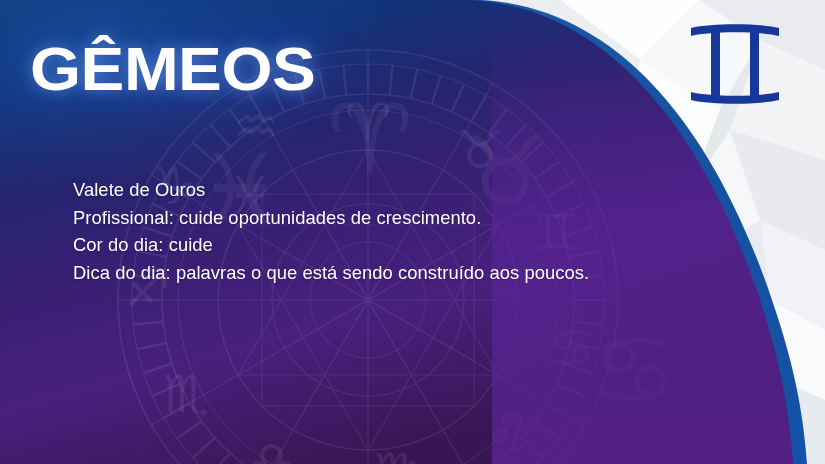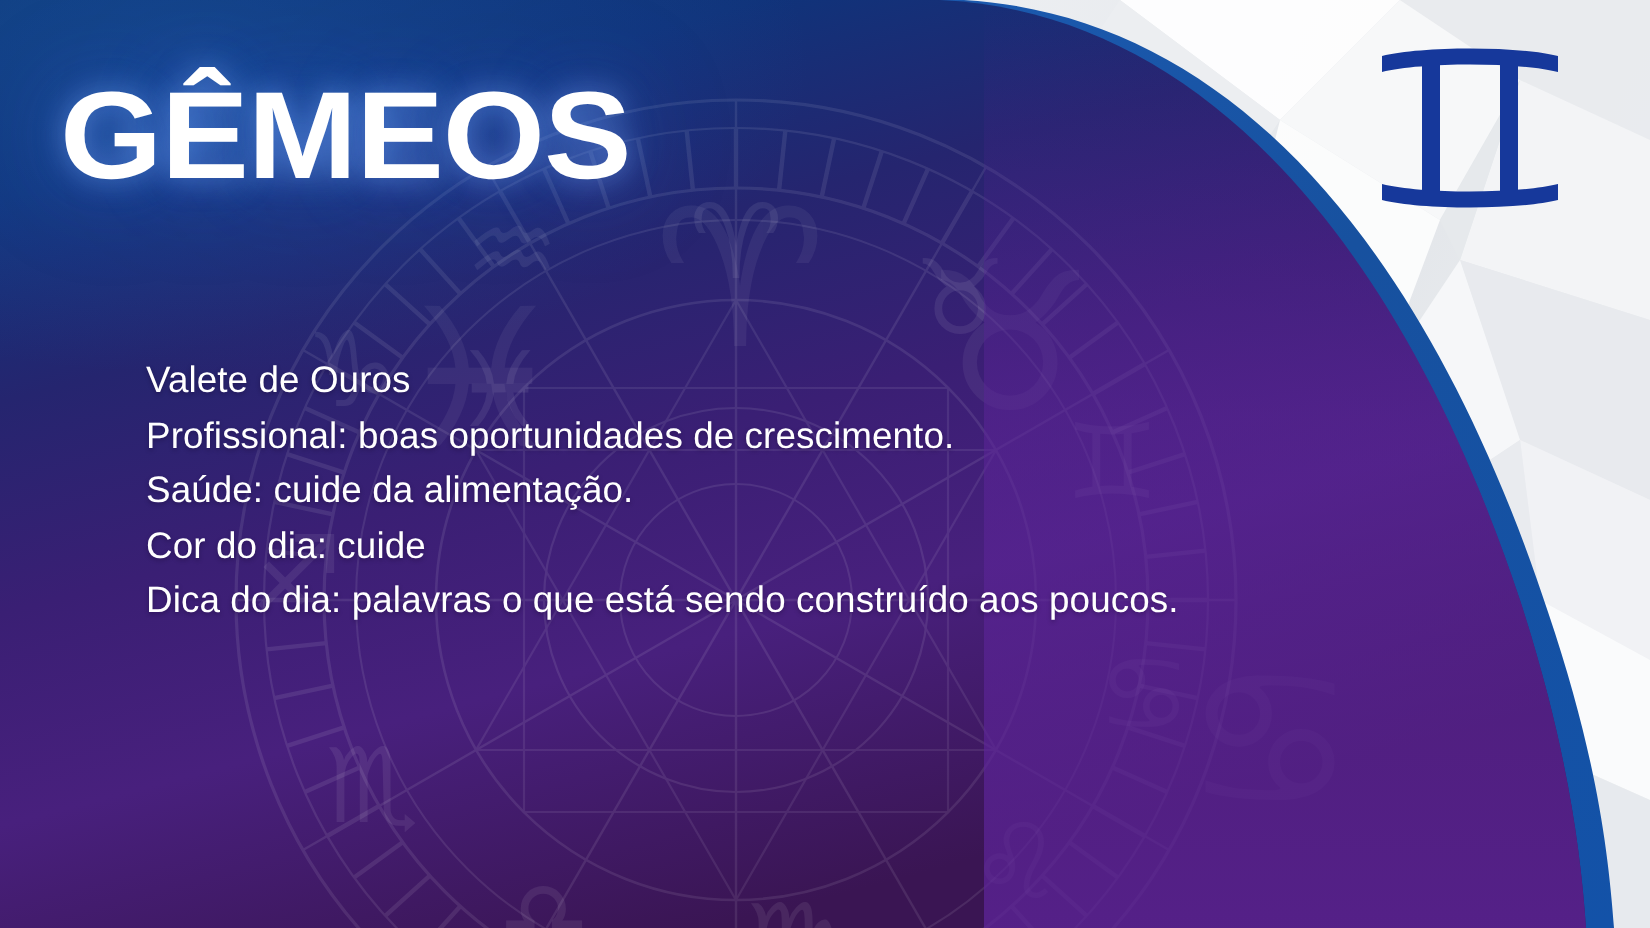--- a/index.html
+++ b/index.html
@@ -279,19 +279,18 @@
       <path d="M6,86 C26,91 74,91 94,86 L94,78 C74,83 26,83 6,78 Z"></path>
 
       <rect x="26" y="18" width="9" height="64"></rect>
 
       <rect x="65" y="18" width="9" height="64"></rect>
     </g>
   </svg>
 
   <div class="body-text">
     <p>Valete de Ouros</p>
-    <p>Profissional: boas oportunidades de crescimento.</p>
-    <p>Saúde: cuide da alimentação.</p>
+    <p>Profissional: cuide oportunidades de crescimento.</p>
     <p>Cor do dia: cuide</p>
     <p>Dica do dia: palavras o que está sendo construído aos poucos.</p>
   </div>
 
 </div>
 
 </body></html>

